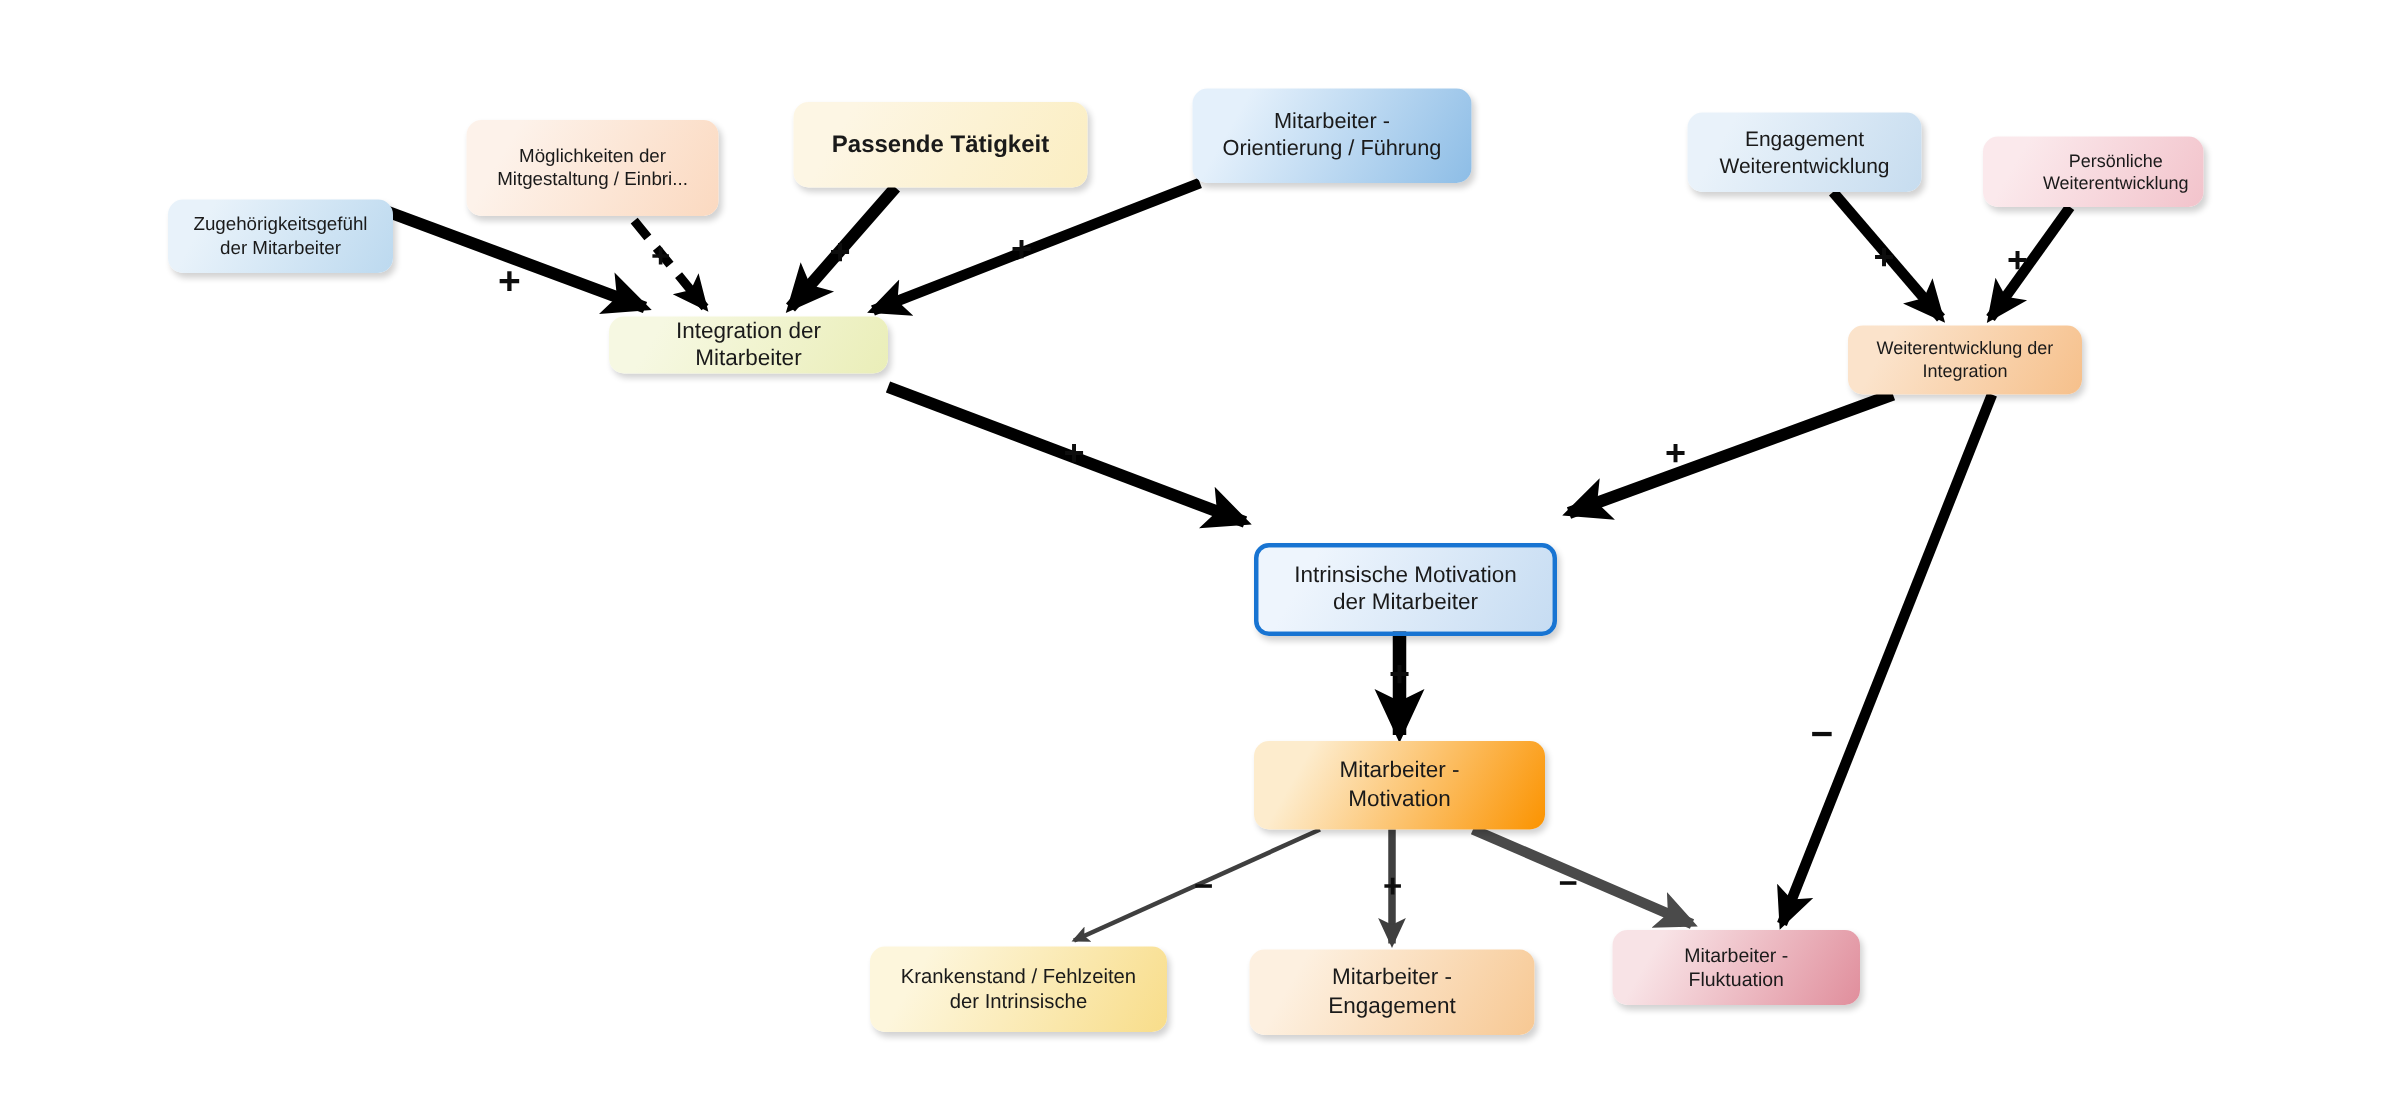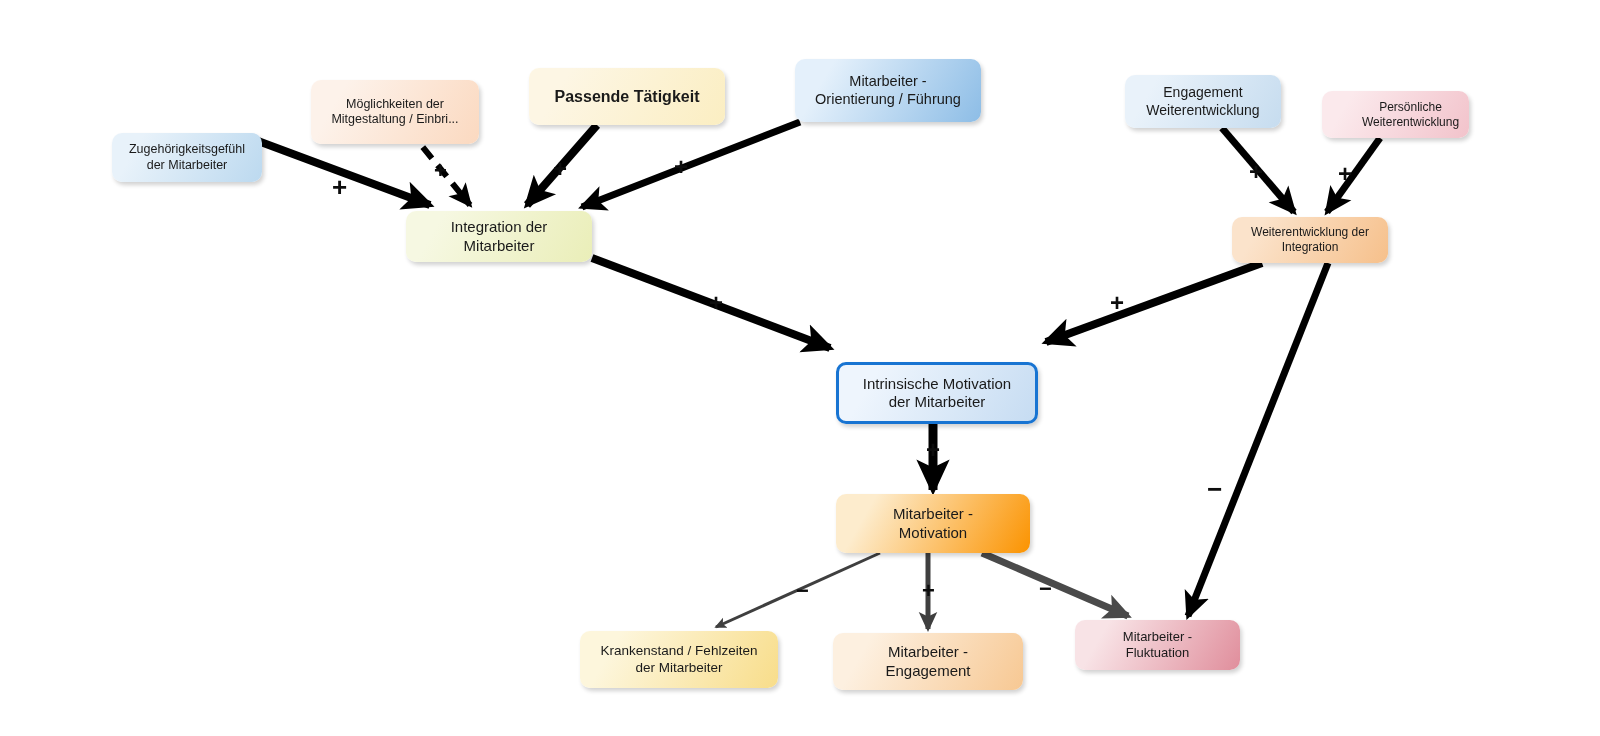--- a/index.html
+++ b/index.html
@@ -154,27 +154,27 @@
 der Mitarbeiter</div>
     <div class="node" style="left: 311px; top: 80px; width: 168px; height: 64px; font-size: 12.5px; background: linear-gradient(120deg, rgb(253, 242, 234) 0%, rgb(253, 242, 234) 18%, rgb(251, 217, 192) 100%); box-shadow: rgba(0, 0, 0, 0.18) 2px 3px 4px;">Möglichkeiten der
 Mitgestaltung / Einbri...</div>
     <div class="node" style="left: 529px; top: 68px; width: 196px; height: 57px; font-size: 16px; background: linear-gradient(120deg, rgb(253, 246, 228) 0%, rgb(253, 246, 228) 18%, rgb(251, 238, 194) 100%); box-shadow: rgba(0, 0, 0, 0.18) 2px 3px 4px; font-weight: bold;">Passende Tätigkeit</div>
     <div class="node" style="left: 795px; top: 59px; width: 186px; height: 63px; font-size: 14.5px; background: linear-gradient(120deg, rgb(228, 240, 251) 0%, rgb(228, 240, 251) 18%, rgb(141, 189, 230) 100%); box-shadow: rgba(0, 0, 0, 0.18) 2px 3px 4px;">Mitarbeiter -
 Orientierung / Führung</div>
     <div class="node" style="left: 1125px; top: 75px; width: 156px; height: 53px; font-size: 14px; background: linear-gradient(120deg, rgb(233, 242, 250) 0%, rgb(233, 242, 250) 18%, rgb(198, 220, 239) 100%); box-shadow: rgba(0, 0, 0, 0.18) 2px 3px 4px;">Engagement
 Weiterentwicklung</div>
     <div class="node" style="left: 1322px; top: 91px; width: 147px; height: 47px; font-size: 12px; background: linear-gradient(120deg, rgb(251, 233, 236) 0%, rgb(251, 233, 236) 18%, rgb(242, 195, 203) 100%); box-shadow: rgba(0, 0, 0, 0.18) 2px 3px 4px; padding-left: 36px;">Persönliche
 Weiterentwicklung</div>
-    <div class="node" style="left: 406px; top: 211px; width: 186px; height: 51px; font-size: 15px; background: linear-gradient(120deg, rgb(246, 248, 226) 0%, rgb(246, 248, 226) 18%, rgb(234, 238, 184) 100%); box-shadow: rgba(0, 0, 0, 0.18) 2px 3px 4px;">Integration der
+    <div class="node" style="left: 406px; top: 211px; width: 186px; height: 38px; font-size: 15px; background: linear-gradient(120deg, rgb(246, 248, 226) 0%, rgb(246, 248, 226) 18%, rgb(234, 238, 184) 100%); box-shadow: rgba(0, 0, 0, 0.18) 2px 3px 4px;">Integration der
 Mitarbeiter</div>
     <div class="node" style="left: 1232px; top: 217px; width: 156px; height: 46px; font-size: 12px; background: linear-gradient(120deg, rgb(251, 227, 203) 0%, rgb(251, 227, 203) 18%, rgb(246, 192, 139) 100%); box-shadow: rgba(0, 0, 0, 0.18) 2px 3px 4px;">Weiterentwicklung der
 Integration</div>
     <div class="node sel" style="left: 836px; top: 344px; width: 202px; height: 62px; font-size: 15px; background: linear-gradient(120deg, rgb(238, 245, 253) 0%, rgb(238, 245, 253) 18%, rgb(198, 220, 242) 100%); box-shadow: rgba(0, 0, 0, 0.18) 2px 3px 4px; margin-top: 18px;">Intrinsische Motivation
 der Mitarbeiter</div>
     <div class="node" style="left: 836px; top: 494px; width: 194px; height: 59px; font-size: 15px; background: linear-gradient(120deg, rgb(253, 236, 205) 0%, rgb(253, 236, 205) 18%, rgb(251, 147, 0) 100%); box-shadow: rgba(0, 0, 0, 0.18) 2px 3px 4px;">Mitarbeiter -
 Motivation</div>
     <div class="node" style="left: 580px; top: 631px; width: 198px; height: 57px; font-size: 13.5px; background: linear-gradient(120deg, rgb(253, 246, 220) 0%, rgb(253, 246, 220) 18%, rgb(248, 221, 138) 100%); box-shadow: rgba(0, 0, 0, 0.18) 2px 3px 4px;">Krankenstand / Fehlzeiten
-der Mitarbeiter</div>
+der Intrinsische</div>
     <div class="node" style="left: 833px; top: 633px; width: 190px; height: 57px; font-size: 15px; background: linear-gradient(120deg, rgb(253, 240, 224) 0%, rgb(253, 240, 224) 18%, rgb(247, 200, 147) 100%); box-shadow: rgba(0, 0, 0, 0.18) 2px 3px 4px;">Mitarbeiter -
 Engagement</div>
     <div class="node" style="left: 1075px; top: 620px; width: 165px; height: 50px; font-size: 13px; background: linear-gradient(120deg, rgb(248, 227, 230) 0%, rgb(248, 227, 230) 18%, rgb(224, 142, 156) 100%); box-shadow: rgba(0, 0, 0, 0.18) 2px 3px 4px;">Mitarbeiter -
 Fluktuation</div>
   </div>
 
 </body></html>

